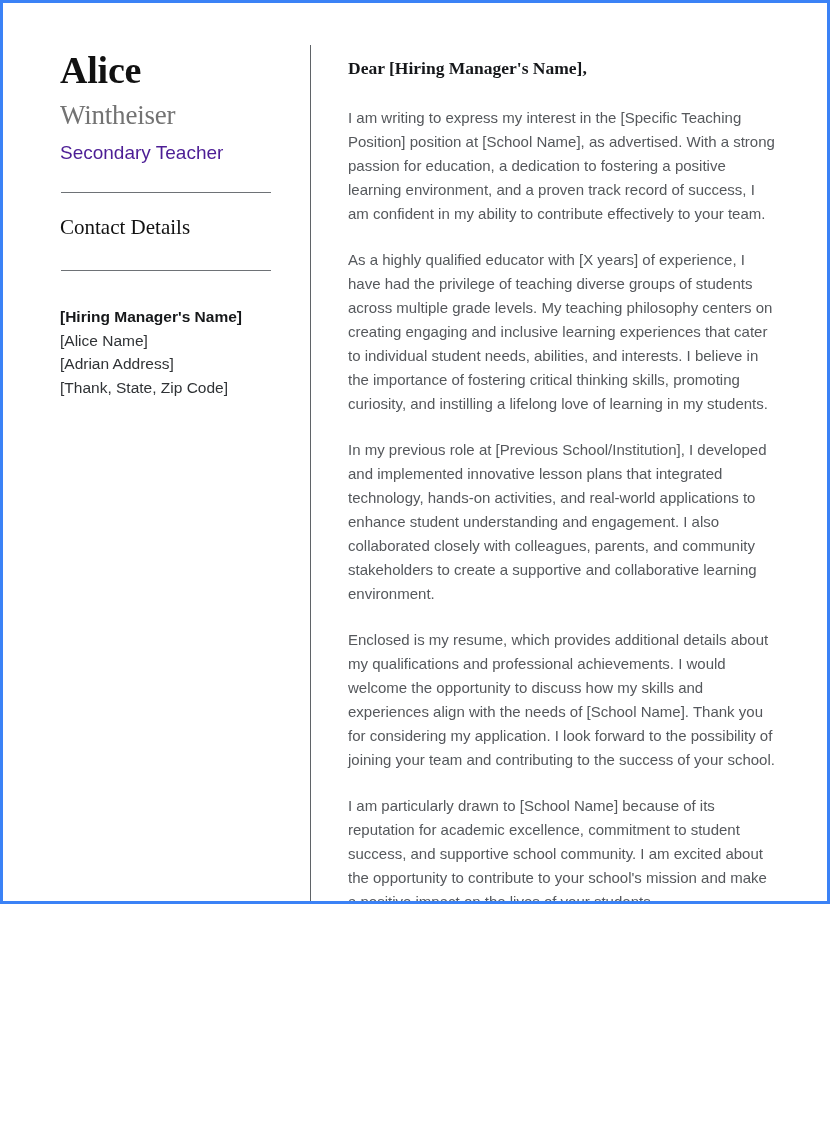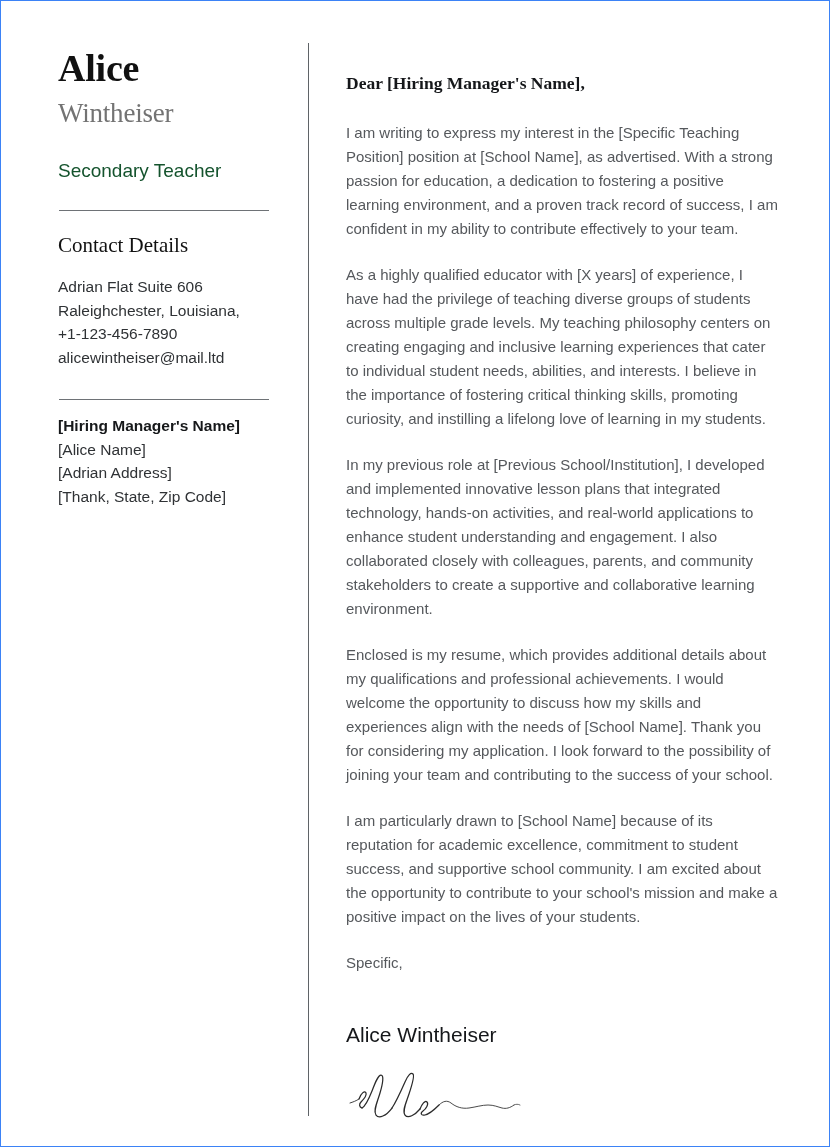--- a/index.html
+++ b/index.html
@@ -10,23 +10,23 @@
   body {
     width: 830px;
     height: 1147px;
     font-family: "Liberation Sans", sans-serif;
     -webkit-font-smoothing: antialiased;
   }
   .page {
     position: relative;
     box-sizing: border-box;
     width: 830px;
-    height: 1147px;
+    height: 904px;
     background: #ffffff;
-    border: 1px solid #3b82f6;
+    border: 3px solid #3b82f6;
     padding: 0;
     overflow: hidden;
   }
   .page-inner {
     position: absolute;
     left: 0;
     top: 0;
     right: 0;
     bottom: 0;
     display: flex;
@@ -56,22 +56,22 @@
     font-weight: normal;
     font-size: 27px;
     line-height: 46px;
     color: #737373;
     letter-spacing: -0.2px;
   }
   .job-title {
     font-family: "Liberation Sans", sans-serif;
     font-size: 19px;
     line-height: 26px;
-    color: #14532d;
-    margin-top: 22px;
+    color: #4c1d95;
+    margin-top: 2px;
     font-weight: normal;
   }
   .rule {
     width: 210px;
     height: 0;
     border-top: 1.4px solid #6e7276;
     margin: 26px 0 0 1px;
   }
   .section-heading {
     font-family: "Liberation Serif", serif;
@@ -87,21 +87,21 @@
   .contact-line {
     font-family: "Liberation Sans", sans-serif;
     font-size: 15.5px;
     line-height: 23.5px;
     color: #2f3235;
   }
   .rule-2 {
     margin-top: 30px;
   }
   .recipient {
-    margin-top: 14px;
+    margin-top: 34px;
   }
   .recipient-line {
     font-family: "Liberation Sans", sans-serif;
     font-size: 15.5px;
     line-height: 23.5px;
     color: #2f3235;
   }
   .recipient-line.bold {
     font-weight: bold;
     color: #16181a;
@@ -114,21 +114,21 @@
     top: 42px;
     width: 0;
     height: 1073px;
     border-left: 1.3px solid #5f6367;
   }
 
   
   .letter {
     box-sizing: border-box;
     flex: 1 1 auto;
-    padding: 70px 34px 0 37px;
+    padding: 53px 34px 0 37px;
   }
   .salutation {
     font-family: "Liberation Serif", serif;
     font-weight: bold;
     font-size: 17.5px;
     line-height: 24px;
     color: #15171a;
     margin: 0 0 26px 0;
   }
   .para {
@@ -177,26 +177,20 @@
         <div class="name-first">Alice</div>
         <div class="name-last">Wintheiser</div>
       </div>
 
       <div class="job-title">Secondary Teacher</div>
 
       <div class="rule"></div>
 
       <h2 class="section-heading">Contact Details</h2>
 
-      <div class="contact-list">
-        <div class="contact-line">Adrian Flat Suite 606</div>
-        <div class="contact-line">Raleighchester, Louisiana,</div>
-        <div class="contact-line">+1-123-456-7890</div>
-        <div class="contact-line">alicewintheiser@mail.ltd</div>
-      </div>
 
       <div class="rule rule-2"></div>
 
       <div class="recipient">
         <div class="recipient-line bold">[Hiring Manager's Name]</div>
         <div class="recipient-line">[Alice Name]</div>
         <div class="recipient-line">[Adrian Address]</div>
         <div class="recipient-line">[Thank, State, Zip Code]</div>
       </div>
 

